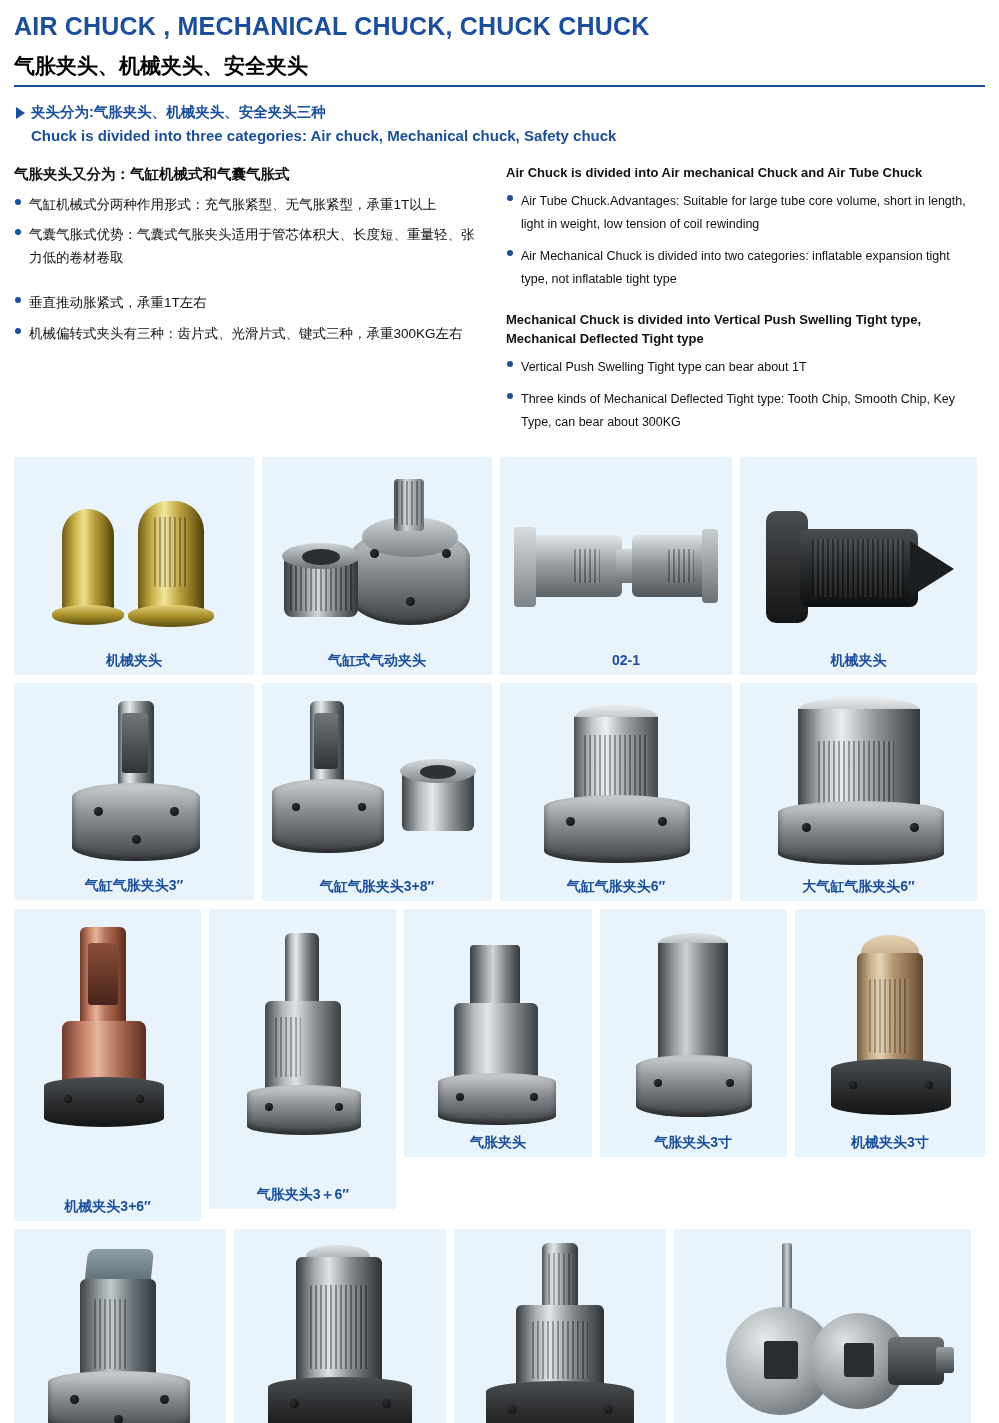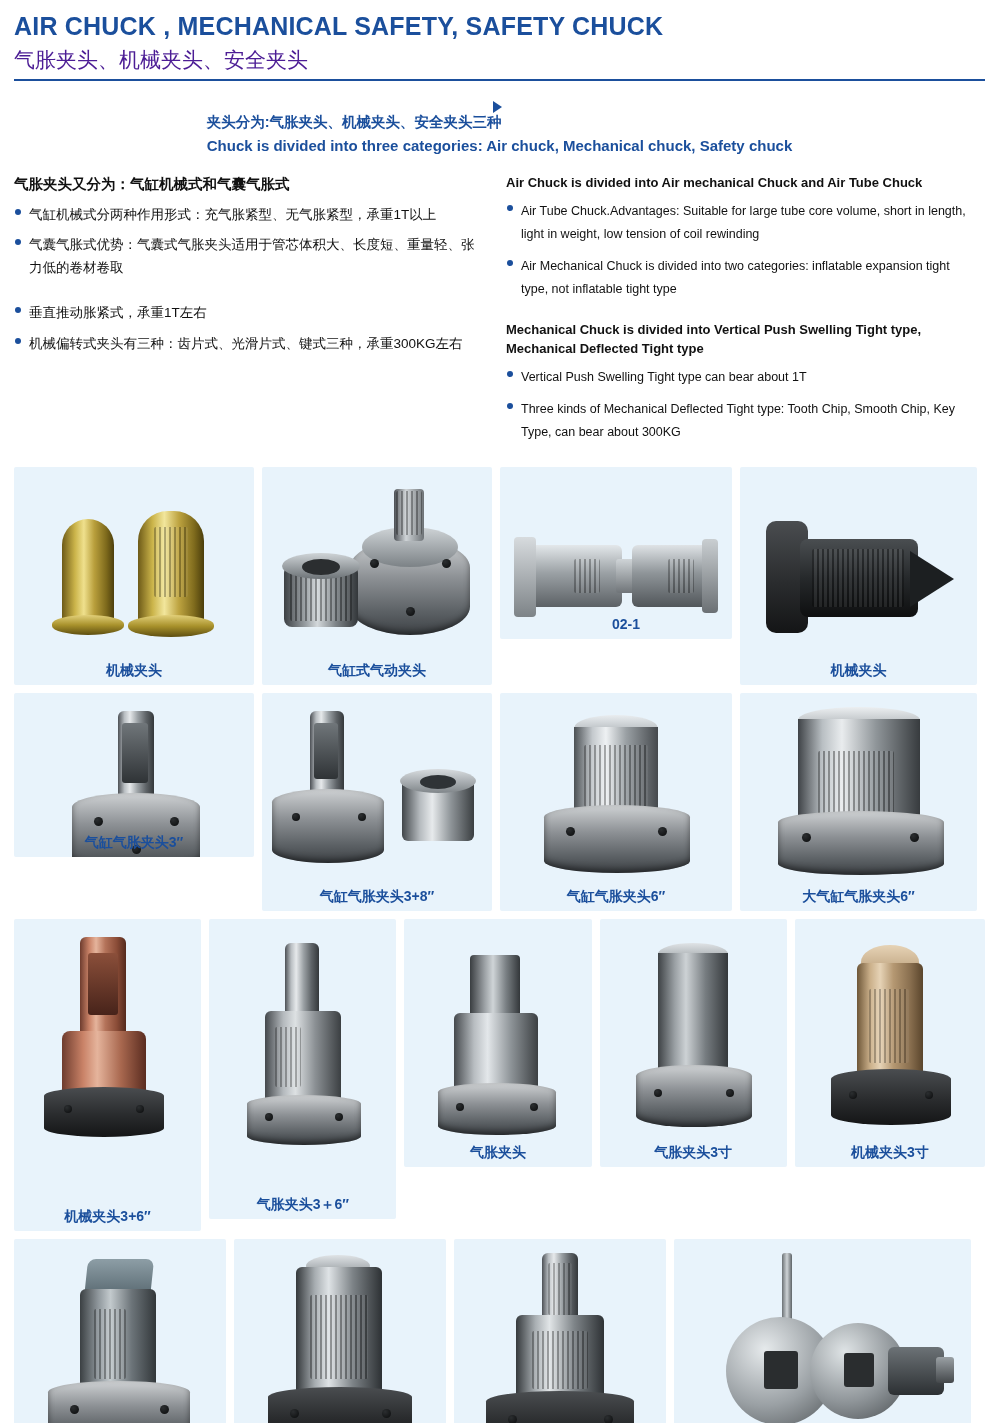--- a/index.html
+++ b/index.html
@@ -18,33 +18,33 @@
   .header { padding: 12px 0 2px 0; }
   .title-en {
     font-size: 25px;
     font-weight: bold;
     color: #1b4f9c;
     letter-spacing: 0.2px;
     line-height: 1.15;
   }
   .title-cn {
     font-size: 21px;
-    font-weight: normal;
-    color: #4c1d95;
-    margin-top: 6px;
+    font-weight: bold;
+    color: #000000;
+    margin-top: 12px;
     line-height: 1.2;
   }
   .title-rule {
     margin-top: 7px;
     border-bottom: 2px solid #1b4f9c;
     width: 100%;
   }
 
   
-  .intro { margin-top: 14px; display: flex; align-items: center; flex-direction: column; }
+  .intro { margin-top: 14px; display: flex; align-items: flex-start; }
   .tri {
     width: 0; height: 0;
     border-left: 9px solid #1b4f9c;
     border-top: 6px solid transparent;
     border-bottom: 6px solid transparent;
     margin: 4px 6px 0 2px;
     flex: 0 0 auto;
   }
   .intro-text { flex: 1 1 auto; }
   .intro-cn { font-size: 14.5px; font-weight: bold; color: #1b4f9c; line-height: 1.35; }
@@ -132,21 +132,21 @@
     border-radius: 50%;
     background: radial-gradient(circle at 35% 30%, #2b2e30, #0a0b0c);
   }
 </style>
 </head>
 <body>
 
 <div class="page">
 
   <div class="header">
-    <div class="title-en">AIR CHUCK , MECHANICAL SAFETY, SAFETY CHUCK</div>
+    <div class="title-en">AIR CHUCK , MECHANICAL CHUCK, CHUCK CHUCK</div>
     <div class="title-cn">气胀夹头、机械夹头、安全夹头</div>
     <div class="title-rule"></div>
   </div>
 
   <div class="intro">
     <div class="tri"></div>
     <div class="intro-text">
       <div class="intro-cn">夹头分为:气胀夹头、机械夹头、安全夹头三种</div>
       <div class="intro-en">Chuck is divided into three categories: Air chuck, Mechanical chuck, Safety chuck</div>
     </div>
@@ -214,21 +214,21 @@
           <div class="dot" style="left:180px;top:92px;width:9px;height:9px;"></div>
           <div class="dot" style="left:144px;top:140px;width:9px;height:9px;"></div>
           <div class="sh" style="left:22px;top:98px;width:74px;height:62px;border-radius:8px;background:linear-gradient(90deg,#3c4044,#9ba1a5 30%,#d3d8db 45%,#7e8488 70%,#33373a);"></div>
           <div class="sh ribs" style="left:28px;top:104px;width:62px;height:50px;opacity:.6;"></div>
           <div class="sh" style="left:20px;top:86px;width:78px;height:26px;border-radius:50%;background:linear-gradient(180deg,#cfd4d7,#6d7377);"></div>
           <div class="sh" style="left:40px;top:92px;width:38px;height:16px;border-radius:50%;background:#2b2e30;"></div>
         </div>
         <div class="caption">气缸式气动夹头</div>
       </div>
 
-      <div class="cell" style="width:232px;height:172px;padding-left:20px;">
+      <div class="cell" style="width:232px;height:218px;padding-left:20px;">
         <div class="art">
           <div class="sh" style="left:18px;top:78px;width:104px;height:62px;border-radius:6px;background:linear-gradient(180deg,#e3e7ea,#9ba1a5 45%,#5c6165);"></div>
           <div class="sh" style="left:14px;top:70px;width:22px;height:80px;border-radius:4px;background:linear-gradient(180deg,#d7dbde,#7d8387);"></div>
           <div class="sh ribs" style="left:74px;top:92px;width:26px;height:34px;opacity:.5;"></div>
           <div class="sh" style="left:116px;top:92px;width:20px;height:34px;border-radius:3px;background:linear-gradient(180deg,#cfd4d7,#6f7478);"></div>
           <div class="sh" style="left:132px;top:78px;width:84px;height:62px;border-radius:6px;background:linear-gradient(180deg,#dfe3e6,#8f9599 45%,#51565a);"></div>
           <div class="sh ribs" style="left:168px;top:92px;width:26px;height:34px;opacity:.5;"></div>
           <div class="sh" style="left:202px;top:72px;width:16px;height:74px;border-radius:4px;background:linear-gradient(180deg,#c9ced1,#6b7074);"></div>
         </div>
         <div class="caption">02-1</div>
@@ -240,21 +240,21 @@
           <div class="sh" style="left:60px;top:72px;width:118px;height:78px;border-radius:8px;background:linear-gradient(180deg,#4a4e51 0%,#26292b 50%,#0e0f10 100%);"></div>
           <div class="sh ribs" style="left:72px;top:82px;width:92px;height:58px;opacity:.55;"></div>
           <div class="sh" style="left:170px;top:84px;width:0;height:0;border-top:28px solid transparent;border-bottom:28px solid transparent;border-left:44px solid #1c1f21;"></div>
         </div>
         <div class="caption">机械夹头</div>
       </div>
     </div>
 
     <div class="grid-row">
 
-      <div class="cell" style="width:240px;height:164px;">
+      <div class="cell" style="width:240px;height:217px;">
         <div class="art">
           <div class="sh barrel" style="left:104px;top:18px;width:36px;height:92px;"></div>
           <div class="sh" style="left:108px;top:30px;width:26px;height:60px;border-radius:3px;background:linear-gradient(180deg,#70767a,#2f3336);"></div>
           <div class="sh flange" style="left:58px;top:100px;width:128px;height:78px;"></div>
           <div class="dot" style="left:80px;top:124px;width:9px;height:9px;"></div>
           <div class="dot" style="left:156px;top:124px;width:9px;height:9px;"></div>
           <div class="dot" style="left:118px;top:152px;width:9px;height:9px;"></div>
         </div>
         <div class="caption">气缸气胀夹头3″</div>
       </div>

